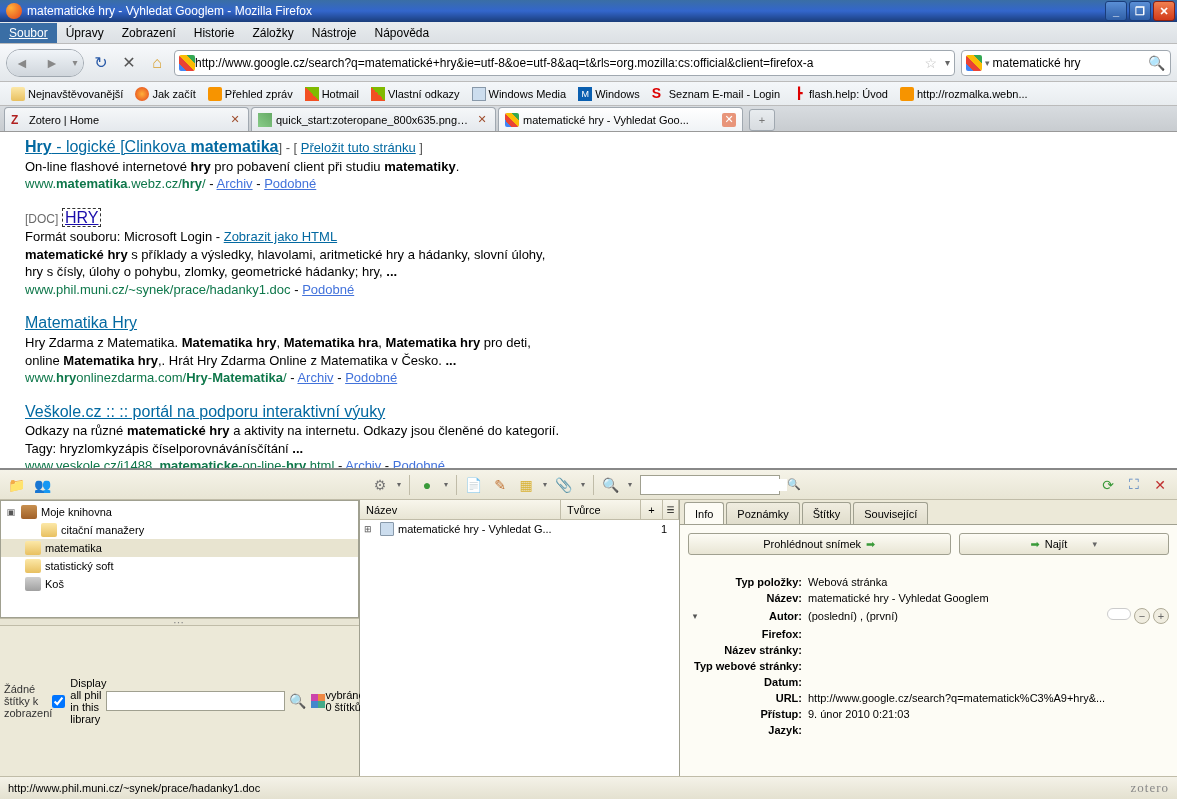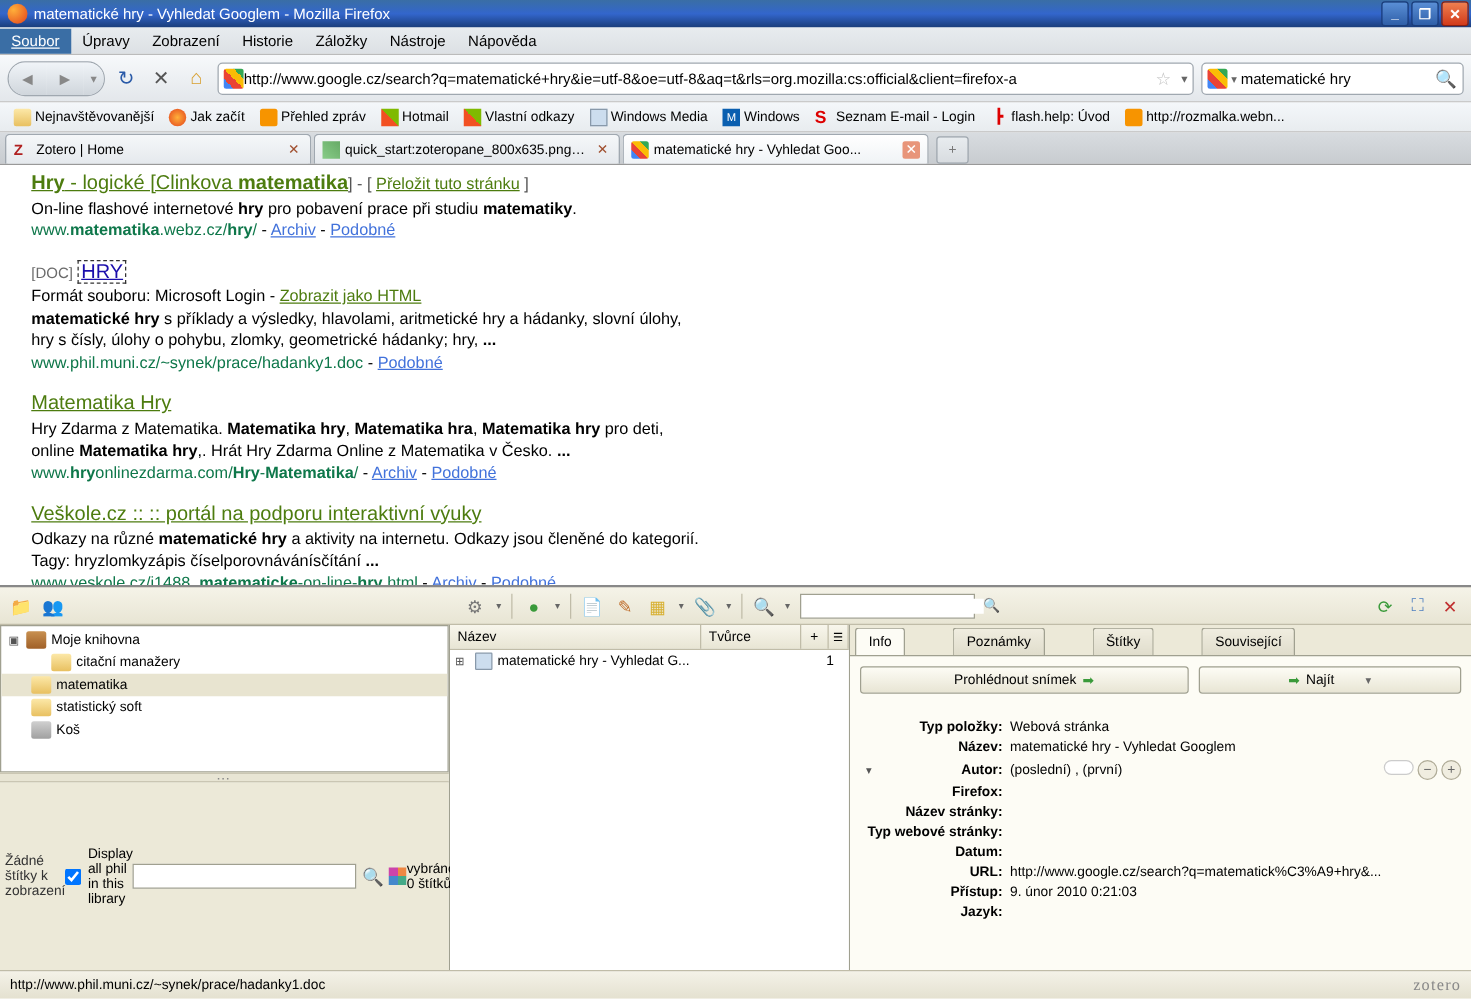--- a/index.html
+++ b/index.html
@@ -1,17 +1,17 @@
 <!DOCTYPE html>
 <html><head>
 <meta charset="utf-8">
 <style>
 * { box-sizing: border-box; margin: 0; padding: 0; }
 body { font-family: Tahoma, Arial, sans-serif; font-size: 11px; background: #fff; overflow: hidden; width: 1177px; height: 799px; position: relative; }
-a { color: #4d7c0f; text-decoration: underline; cursor: pointer; }
+a { color: #0369a1; text-decoration: underline; cursor: pointer; }
 
 
 .titlebar { height: 22px; background: linear-gradient(#3a6ea5, #3366cc, #1a3d7a); display: flex; align-items: center; padding: 0 2px 0 6px; color: white; font-size: 12px; }
 .titlebar .ff-icon { width: 16px; height: 16px; background: radial-gradient(circle at 30% 30%, #ffb03a, #e3411b); border-radius: 50%; margin-right: 5px; }
 .titlebar .title-text { flex: 1; }
 .winbtns { display: flex; gap: 2px; }
 .winbtn { width: 22px; height: 20px; background: linear-gradient(#5a8fd6,#2f5fa8); border: 1px solid #1a3d7a; border-radius: 3px; display: flex; align-items: center; justify-content: center; color: white; font-weight: bold; font-size: 11px; }
 .winbtn.close { background: linear-gradient(#f08050,#d23a1a); border-color: #8a2010; }
 
 
@@ -91,21 +91,21 @@
 
 .z-mid { width: 320px; border-right: 1px solid #a0a090; display: flex; flex-direction: column; background: white; }
 .z-cols { height: 20px; background: linear-gradient(#f8f6ec,#e8e5d4); border-bottom: 1px solid #c0bca8; display: flex; align-items: center; font-size: 11px; }
 .z-cols .col { padding: 0 6px; border-right: 1px solid #c0bca8; height: 100%; display: flex; align-items: center; }
 .z-items { flex: 1; background: white; overflow: auto; }
 .z-items .item-row { display: flex; align-items: center; padding: 2px 4px; gap: 4px; cursor: pointer; }
 .z-items .twisty { width: 12px; font-size: 9px; color: #555; }
 .z-items .iticon { width: 14px; height: 14px; background: #cde; border: 1px solid #89a; border-radius: 1px; }
 
 .z-right { flex: 1; display: flex; flex-direction: column; background: #ece9d8; min-width: 0; }
-.z-tabs { height: 24px; display: flex; align-items: flex-end; padding: 2px 4px 0 4px; background: #ece9d8; gap: 36px; }
+.z-tabs { height: 24px; display: flex; align-items: flex-end; padding: 2px 4px 0 4px; background: #ece9d8; }
 .z-tabs .ztab { height: 22px; padding: 0 10px; border: 1px solid #a0a090; border-bottom: none; background: linear-gradient(#f0ede0,#e0ddcc); border-radius: 3px 3px 0 0; display: flex; align-items: center; cursor: pointer; margin-right: 2px; font-size: 11px; }
 .z-tabs .ztab.active { background: #fdfcf5; }
 .z-info { flex: 1; border-top: 1px solid #a0a090; background: #fdfcf5; padding: 8px; overflow: auto; min-width: 0; }
 .z-actions { display: flex; gap: 8px; margin-bottom: 8px; }
 .z-actions .z-wbtn { flex: 1; height: 22px; border: 1px solid #a0a090; background: linear-gradient(#fdfcf5,#e8e5d4); border-radius: 3px; display: flex; align-items: center; justify-content: center; gap: 5px; cursor: pointer; font-size: 11px; }
 .z-fields { font-size: 11px; margin-top: 19px; }
 .z-fields .frow { display: flex; padding: 2px 0; align-items: center; }
 .z-fields .flabel { width: 120px; text-align: right; font-weight: bold; padding-right: 6px; }
 .z-fields .fval { flex: 1; white-space: nowrap; overflow: hidden; text-overflow: ellipsis; }
 .z-fields .fctrl { display: flex; gap: 3px; margin-left: auto; }
@@ -220,21 +220,21 @@
     <span class="tablabel">matematické hry - Vyhledat Goo...</span>
     <span class="tabclose">✕</span>
   </div>
   <div class="newtab">+</div>
 </div>
 
 <div class="content">
 
   <div class="result">
     <div class="r-title"><a><b>Hry</b><span> - logické [Clinkova </span><b>matematika</b></a><span style="color:#555;font-size:13px">] - [ </span><a style="font-size:13px">Přeložit tuto stránku</a><span style="color:#555;font-size:13px"> ]</span></div>
-    <div><span>On-line flashové internetové </span><b>hry</b><span> pro pobavení prace při studiu </span><b>matematiky</b><span>.</span></div>
+    <div><span>On-line flashové internetové </span><b>hry</b><span> pro pobavení client při studiu </span><b>matematiky</b><span>.</span></div>
     <div><span class="r-url"><span>www.</span><b>matematika</b><span>.webz.cz/</span><b>hry</b><span>/</span></span><span class="dash"> - </span><span class="r-links"><a>Archiv</a> - <a>Podobné</a></span></div>
   </div>
 
   <div class="result">
     <div><span class="doc-tag">[DOC]</span> <a class="hry-box">HRY</a></div>
     <div><span>Formát souboru: Microsoft Login - </span><a>Zobrazit jako HTML</a></div>
     <div><b>matematické hry</b><span> s příklady a výsledky, hlavolami, aritmetické hry a hádanky, slovní úlohy,</span></div>
     <div><span>hry s čísly, úlohy o pohybu, zlomky, geometrické hádanky; hry, </span><b>...</b></div>
     <div><span class="r-url">www.phil.muni.cz/~synek/prace/hadanky1.doc</span><span class="dash"> - </span><span class="r-links"><a>Podobné</a></span></div>
   </div>

